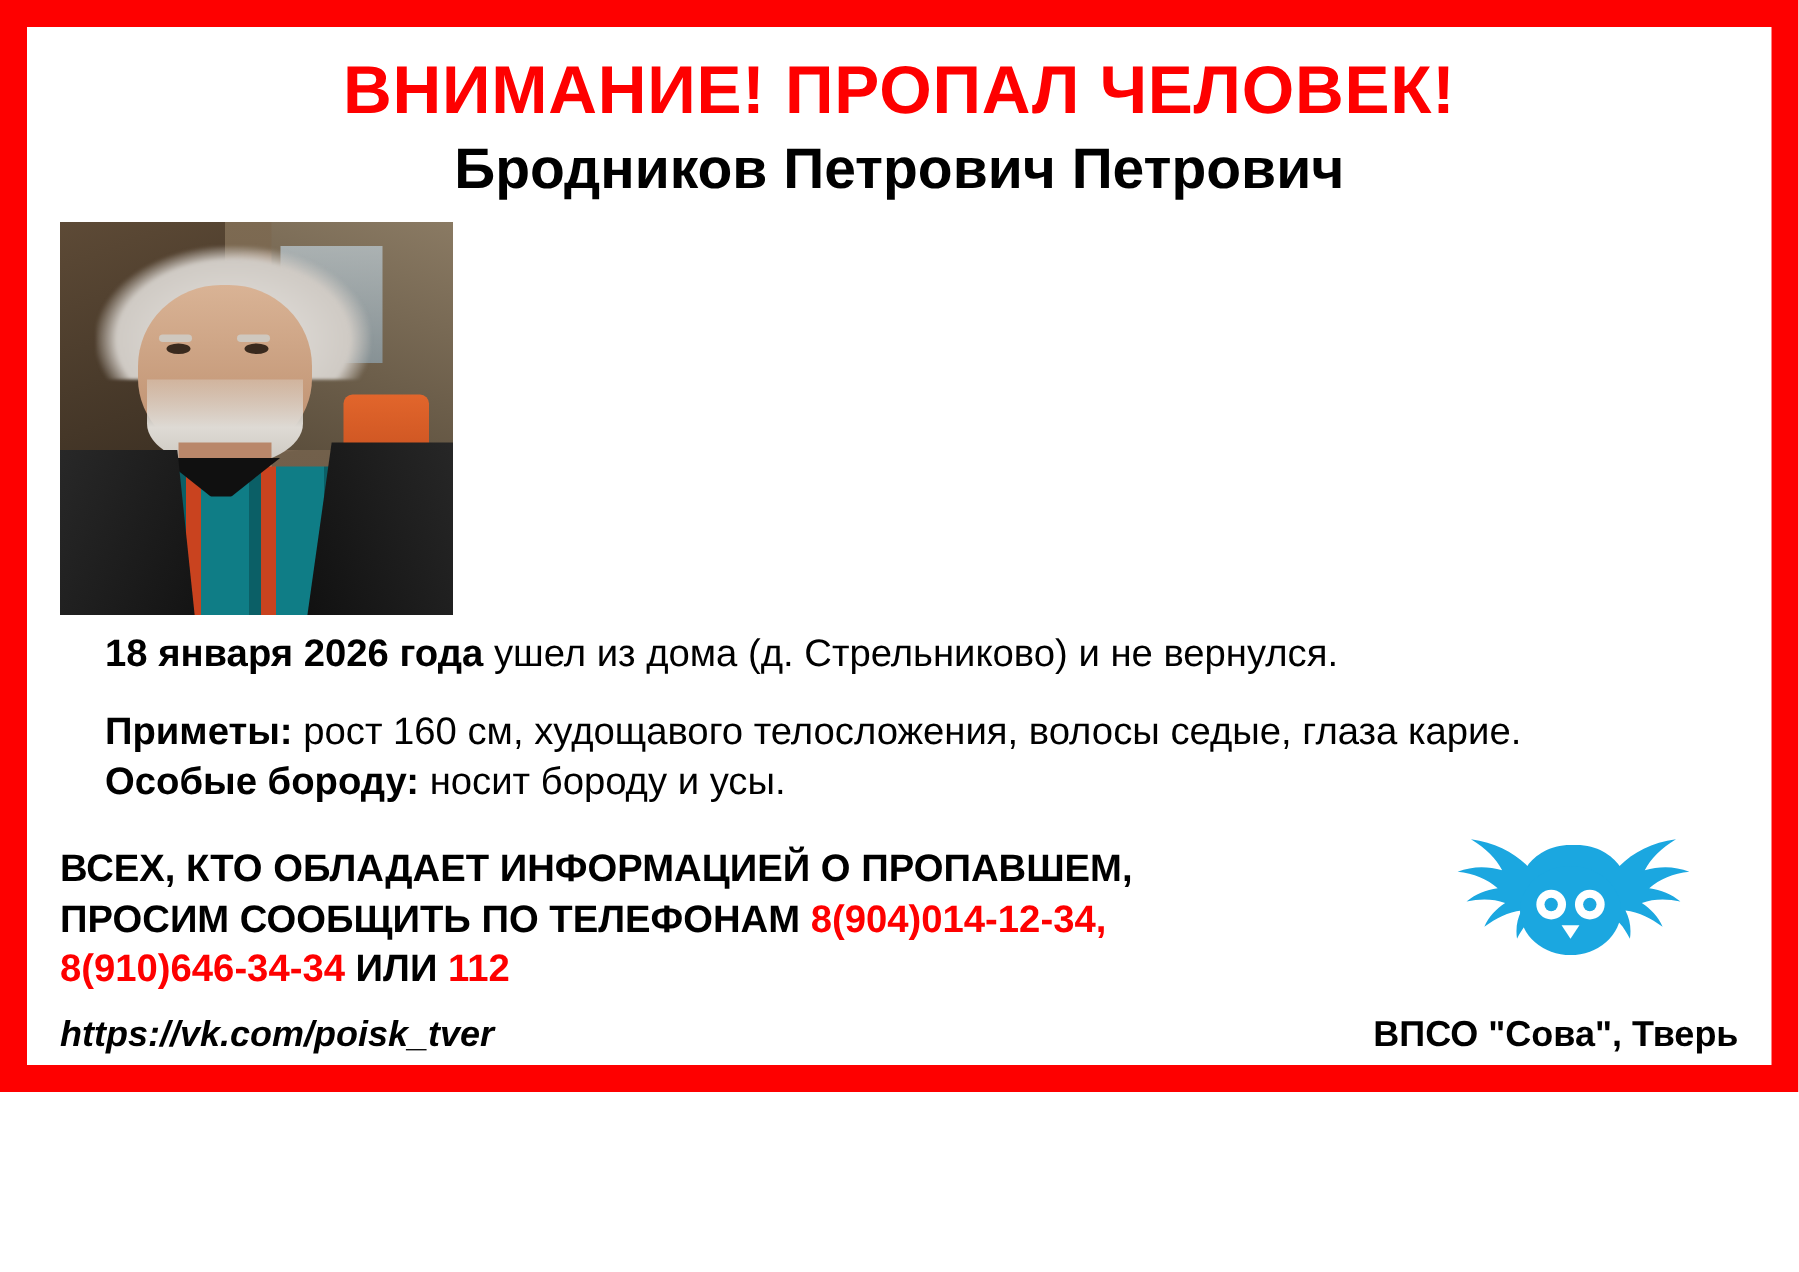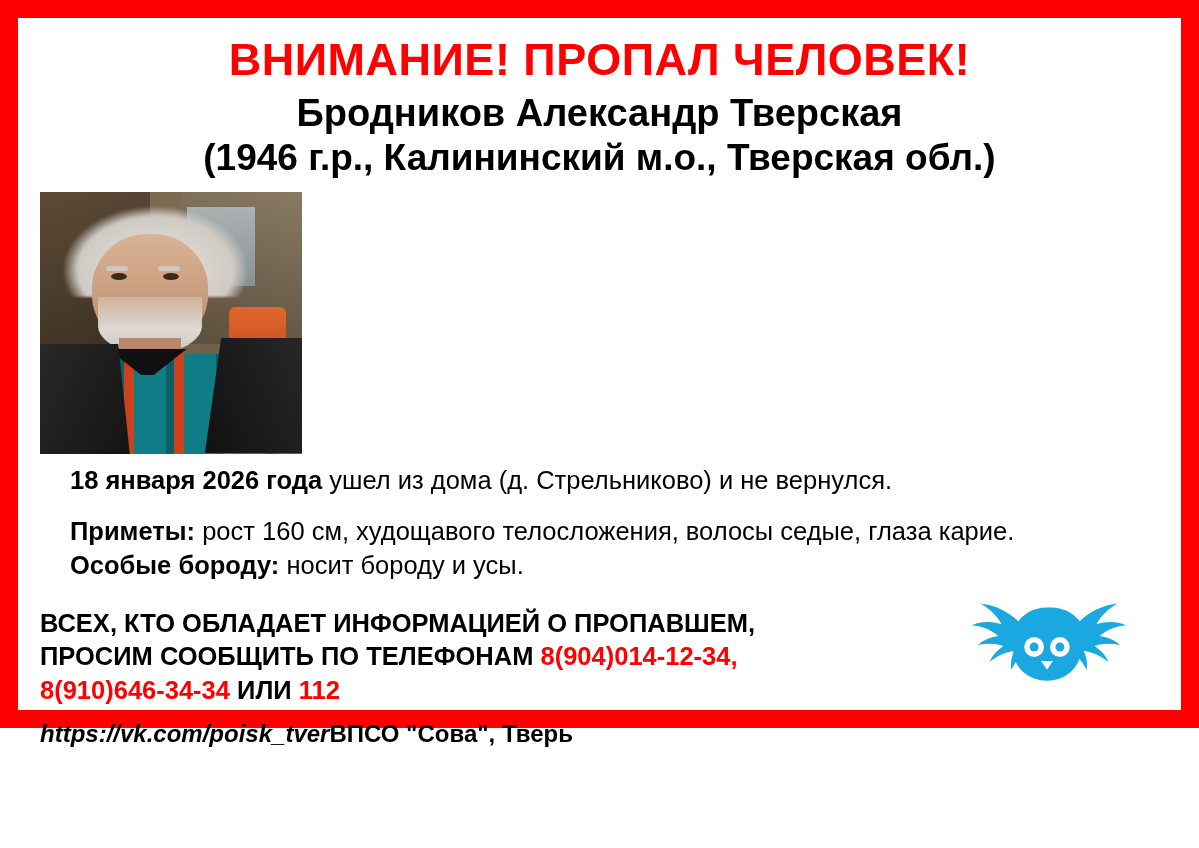--- a/index.html
+++ b/index.html
@@ -176,20 +176,21 @@
   .volunteers {
     color: #fe0000;
     font-weight: bold;
     font-size: 33px;
     line-height: 1.1;
     margin-top: 6px;
   }
   .bottom-row {
     display: flex;
     align-items: flex-end;
+    justify-content: space-between;
     margin-top: 12px;
   }
   .site {
     font-size: 24px;
     font-weight: bold;
     color: #000;
     font-style: italic;
   }
   .org {
     font-size: 24px;
@@ -206,22 +207,21 @@
 </style>
 </head>
 <body>
 
 <div class="poster">
   <div class="inner">
 
     <div class="headline">ВНИМАНИЕ! ПРОПАЛ ЧЕЛОВЕК!</div>
 
     <div class="name-block">
-      <div>Бродников Александр Тверская</div>
-      <div class="name-line2">(1946 г.р., Калининский м.о., Тверская обл.)</div>
+      <div>Бродников Петрович Петрович</div>
     </div>
 
     <div class="content">
 
       <div class="photo-wrap">
         <div class="photo">
           <div class="ph-bg-left"></div>
           <div class="ph-bg-right"></div>
           <div class="ph-window"></div>
           <div class="ph-orange"></div>

